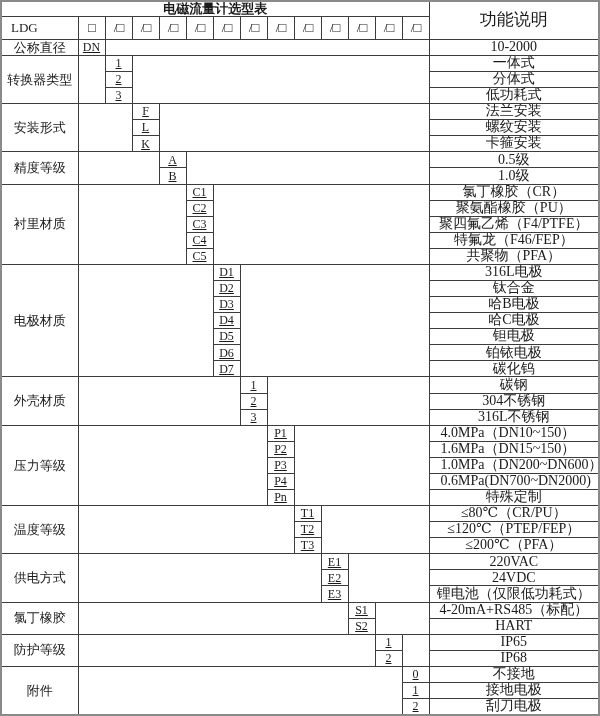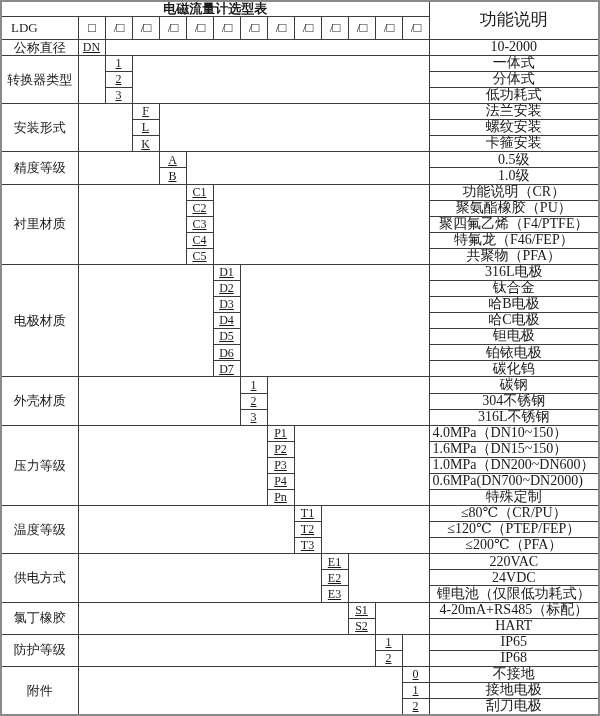--- a/index.html
+++ b/index.html
@@ -23,21 +23,21 @@
   }
   tr{height:16px;}
   tr.r-title{height:14px;}
   tr.r-model{height:23px;}
   td.title-cell{font-weight:bold;font-size:13px;}
   td.func-cell{font-size:17px;}
   td.label-cell{font-size:13px;}
   td.lg-label{text-align:left;padding-left:9px;}
   td.code-cell{font-size:12px;text-decoration:underline;}
   td.desc-cell{font-size:14px;}
-  td.ta-left{text-align:left;padding-left:3px;}
+  td.ta-left{text-align:left;padding-left:11px;}
   td.model-box{font-size:13px;letter-spacing:-1px;}
   td.gap-cell{border-top:1px solid #3c3c3c;border-bottom:1px solid #3c3c3c;}
 </style>
 </head>
 <body>
 
 <table>
   <colgroup>
     <col style="width:77px">
     <col style="width:27px">
@@ -128,21 +128,21 @@
   <tr>
     <td class="code-cell">B</td>
     <td class="desc-cell">1.0级</td>
   </tr>
 
   <tr>
     <td rowspan="5" class="label-cell">衬里材质</td>
     <td rowspan="5" colspan="4" class="gap-cell"></td>
     <td class="code-cell">C1</td>
     <td rowspan="5" colspan="8" class="gap-cell"></td>
-    <td class="desc-cell">功能说明（CR）</td>
+    <td class="desc-cell">氯丁橡胶（CR）</td>
   </tr>
   <tr>
     <td class="code-cell">C2</td>
     <td class="desc-cell">聚氨酯橡胶（PU）</td>
   </tr>
   <tr>
     <td class="code-cell">C3</td>
     <td class="desc-cell">聚四氟乙烯（F4/PTFE）</td>
   </tr>
   <tr>

